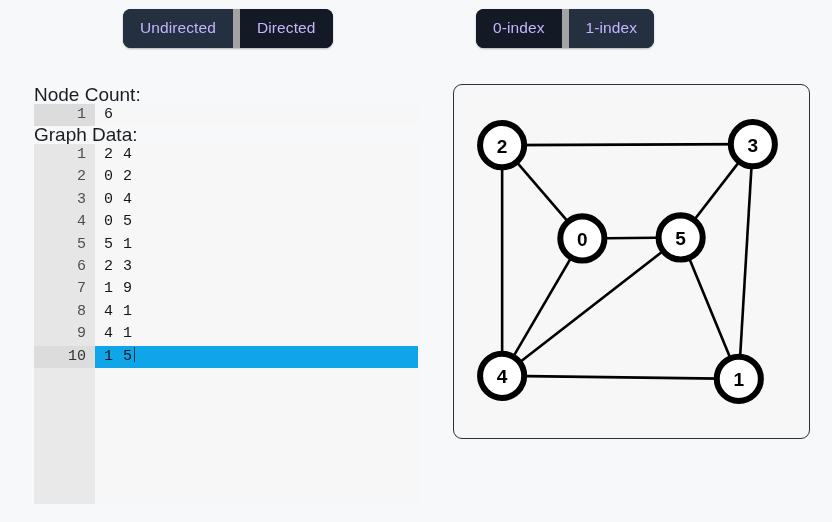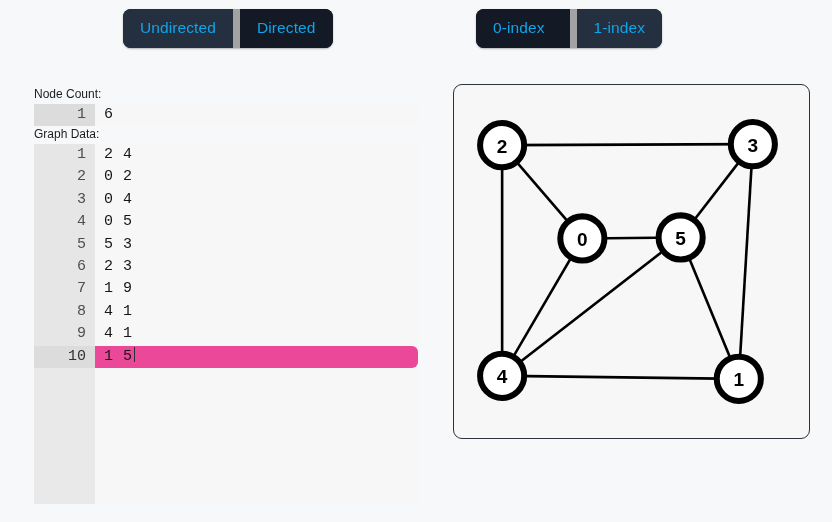--- a/index.html
+++ b/index.html
@@ -15,40 +15,40 @@
     position:absolute;
     display:flex;
     background:#131a26;
     border-radius:8px;
     overflow:hidden;
     box-shadow:0 1px 2px rgba(0,0,0,.28);
   }
   .seg-btn{
     font-family:"Liberation Sans", sans-serif;
     font-size:15.5px;
-    color:#0ea5e9;
+    color:#c4b5fd;
     background:#131a26;
     border:0;
     padding:9px 17px 10px 17px;
     line-height:20px;
     cursor:pointer;
     white-space:nowrap;
     letter-spacing:.1px;
   }
   .seg-btn.lit{ background:#242f3f; }
   .seg-btn + .seg-btn{ border-left:7px solid #a3a3a3; }
 
   #mode-group{ left:123px; top:9px; }
-  #index-group{ left:476px; top:9px;gap:8px; }
+  #index-group{ left:476px; top:9px; }
 
   
   .ed-label{
     position:absolute;
     left:34px;
-    font-size:12px;
+    font-size:19px;
     color:#1b1d21;
     line-height:19px;
     white-space:nowrap;
   }
   #node-count-label{ top:85px; }
   #graph-data-label{ top:125px; }
 
   .editor{
     position:absolute;
     left:34px;
@@ -57,21 +57,21 @@
     font-size:15px;
   }
   #node-count-editor{ top:104px; width:384px; height:21px; }
   #graph-data-editor{ top:144px; width:384px; height:360px; }
 
   .ed-row{
     display:flex;
     height:22.4px;
     align-items:center;
   }
-  .ed-row.active{ background:#ec4899;border-radius:6px; }
+  .ed-row.active{ background:#0ea5e9; }
   .gutter{
     width:61px;
     flex:0 0 61px;
     text-align:right;
     padding-right:9px;
     color:#4c4f52;
     background:#e6e6e6;
     height:22.4px;
     line-height:22.4px;
     font-size:15px;
@@ -165,21 +165,21 @@
     <div class="ed-row">
       <div class="gutter">3</div>
       <div class="ed-text">0 4</div>
     </div>
     <div class="ed-row">
       <div class="gutter">4</div>
       <div class="ed-text">0 5</div>
     </div>
     <div class="ed-row">
       <div class="gutter">5</div>
-      <div class="ed-text">5 3</div>
+      <div class="ed-text">5 1</div>
     </div>
     <div class="ed-row">
       <div class="gutter">6</div>
       <div class="ed-text">2 3</div>
     </div>
     <div class="ed-row">
       <div class="gutter">7</div>
       <div class="ed-text">1 9</div>
     </div>
     <div class="ed-row">

